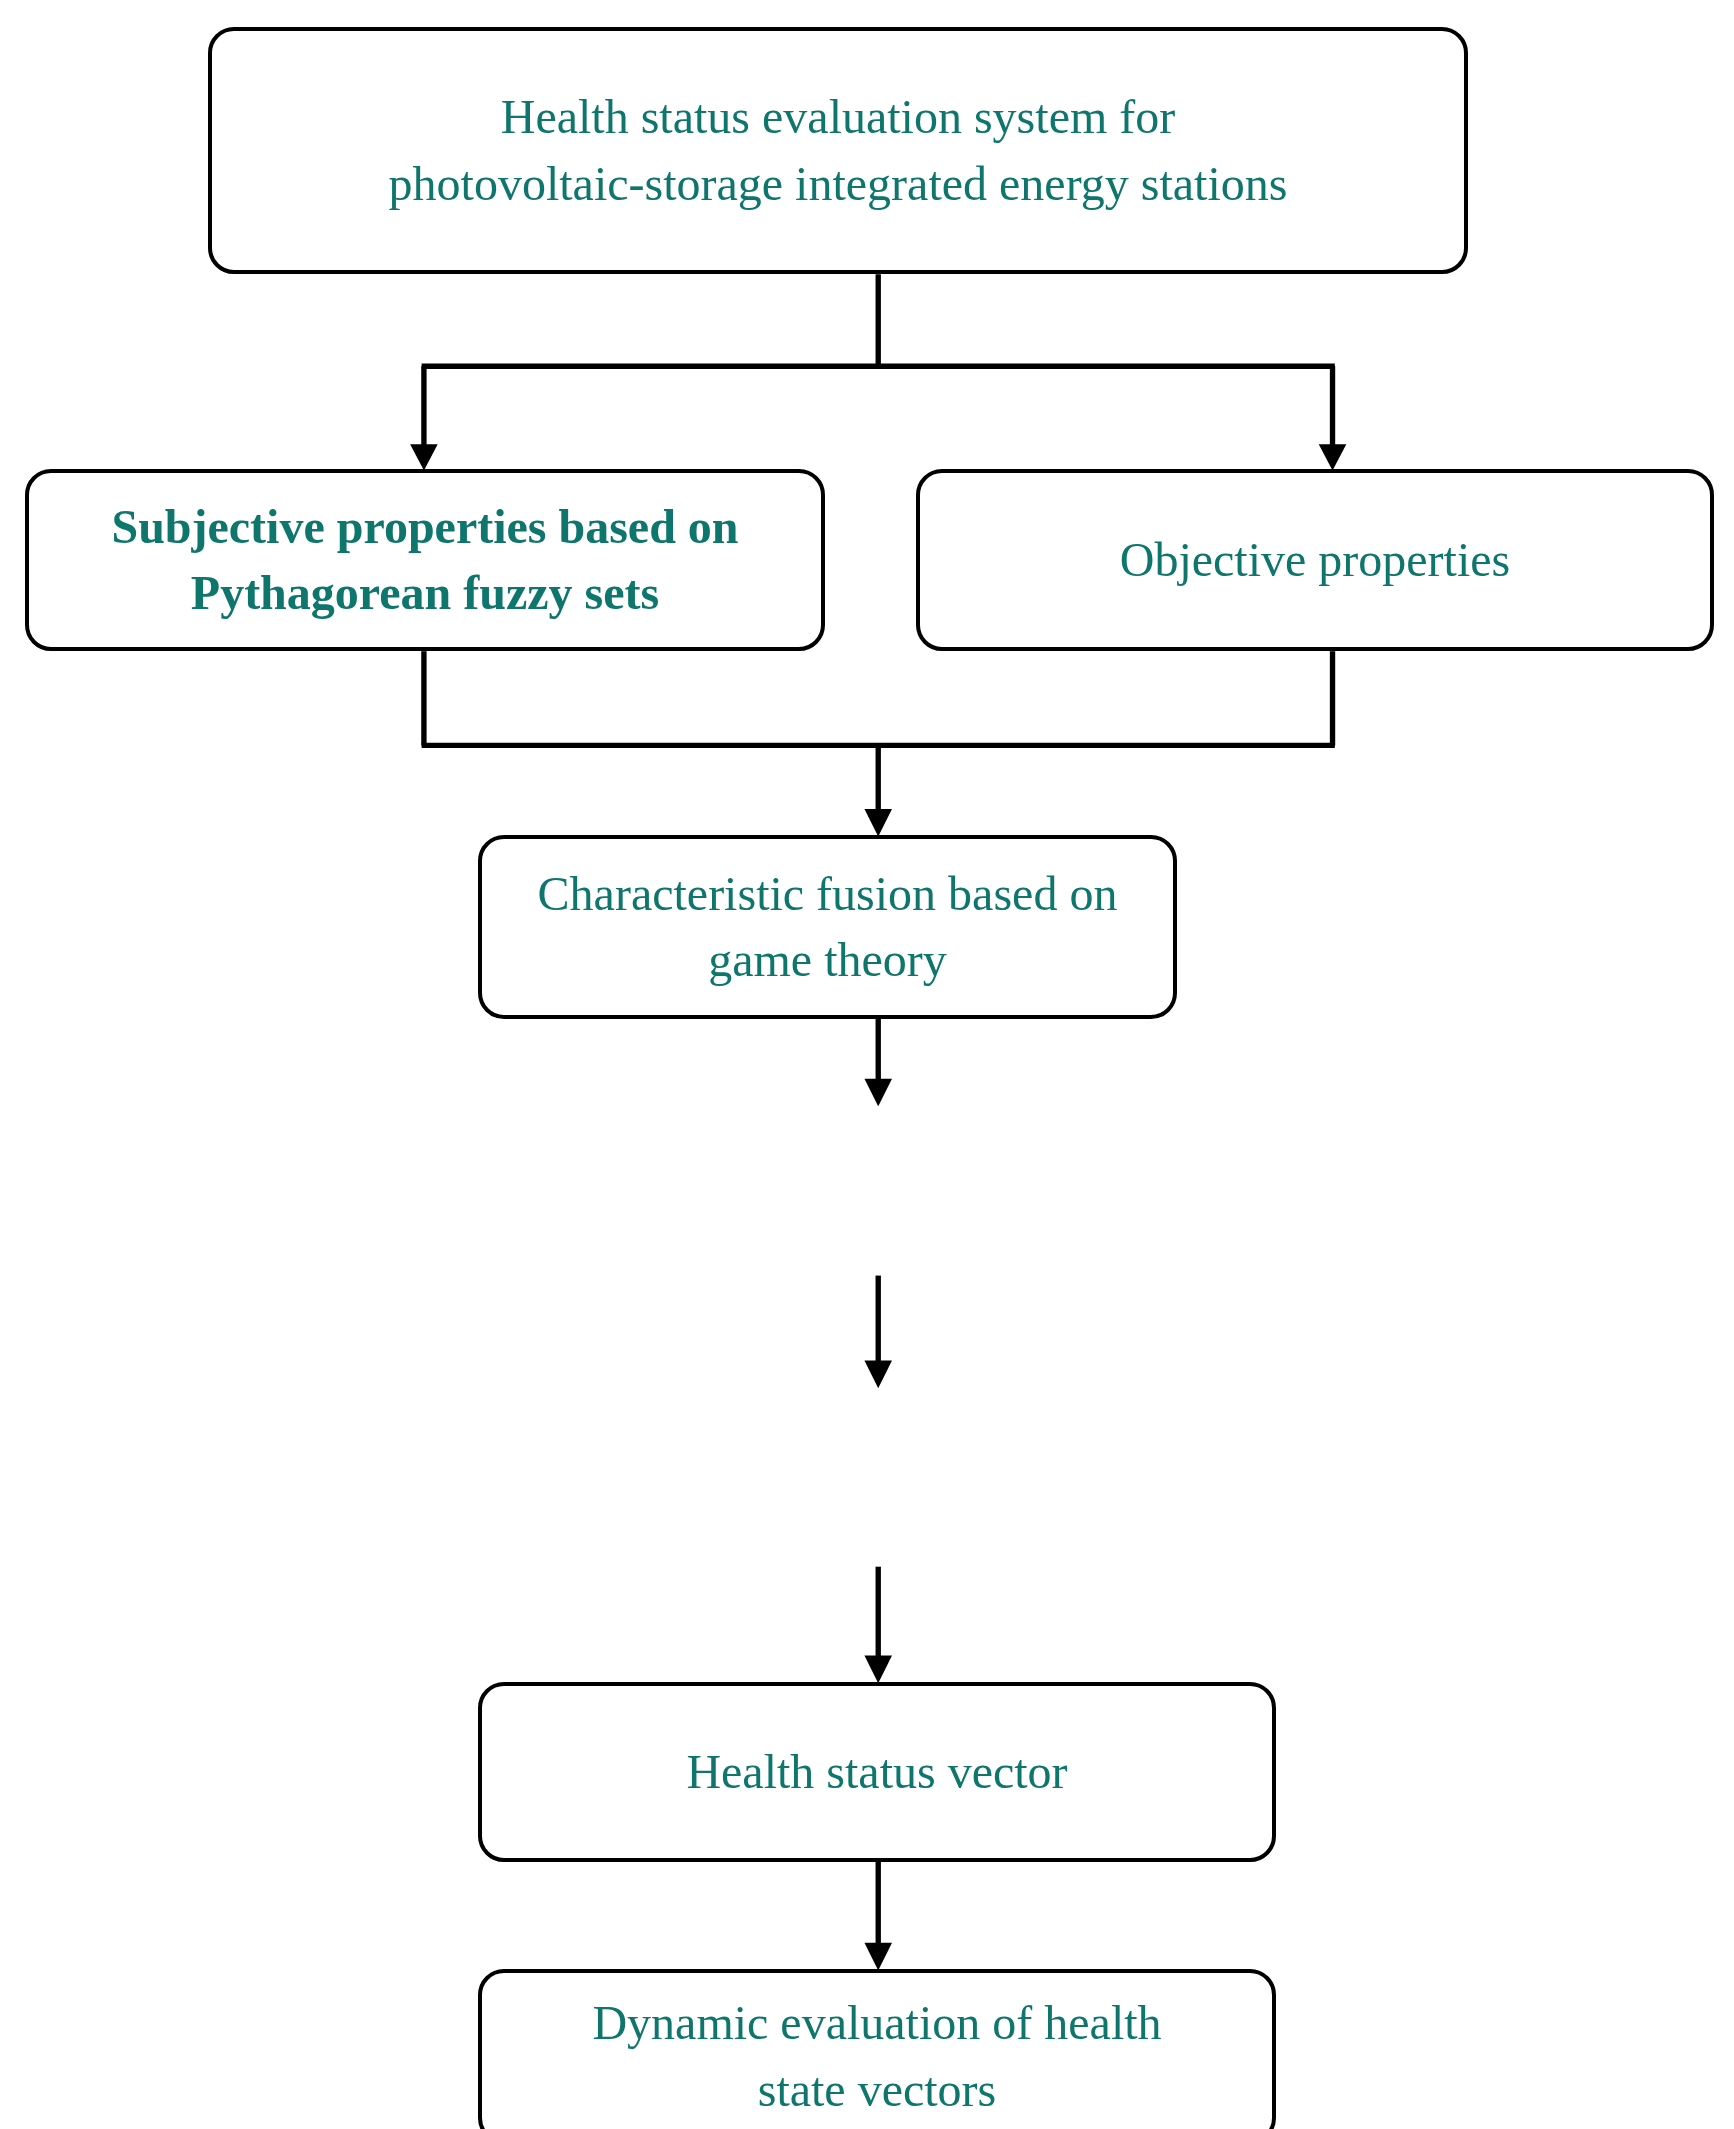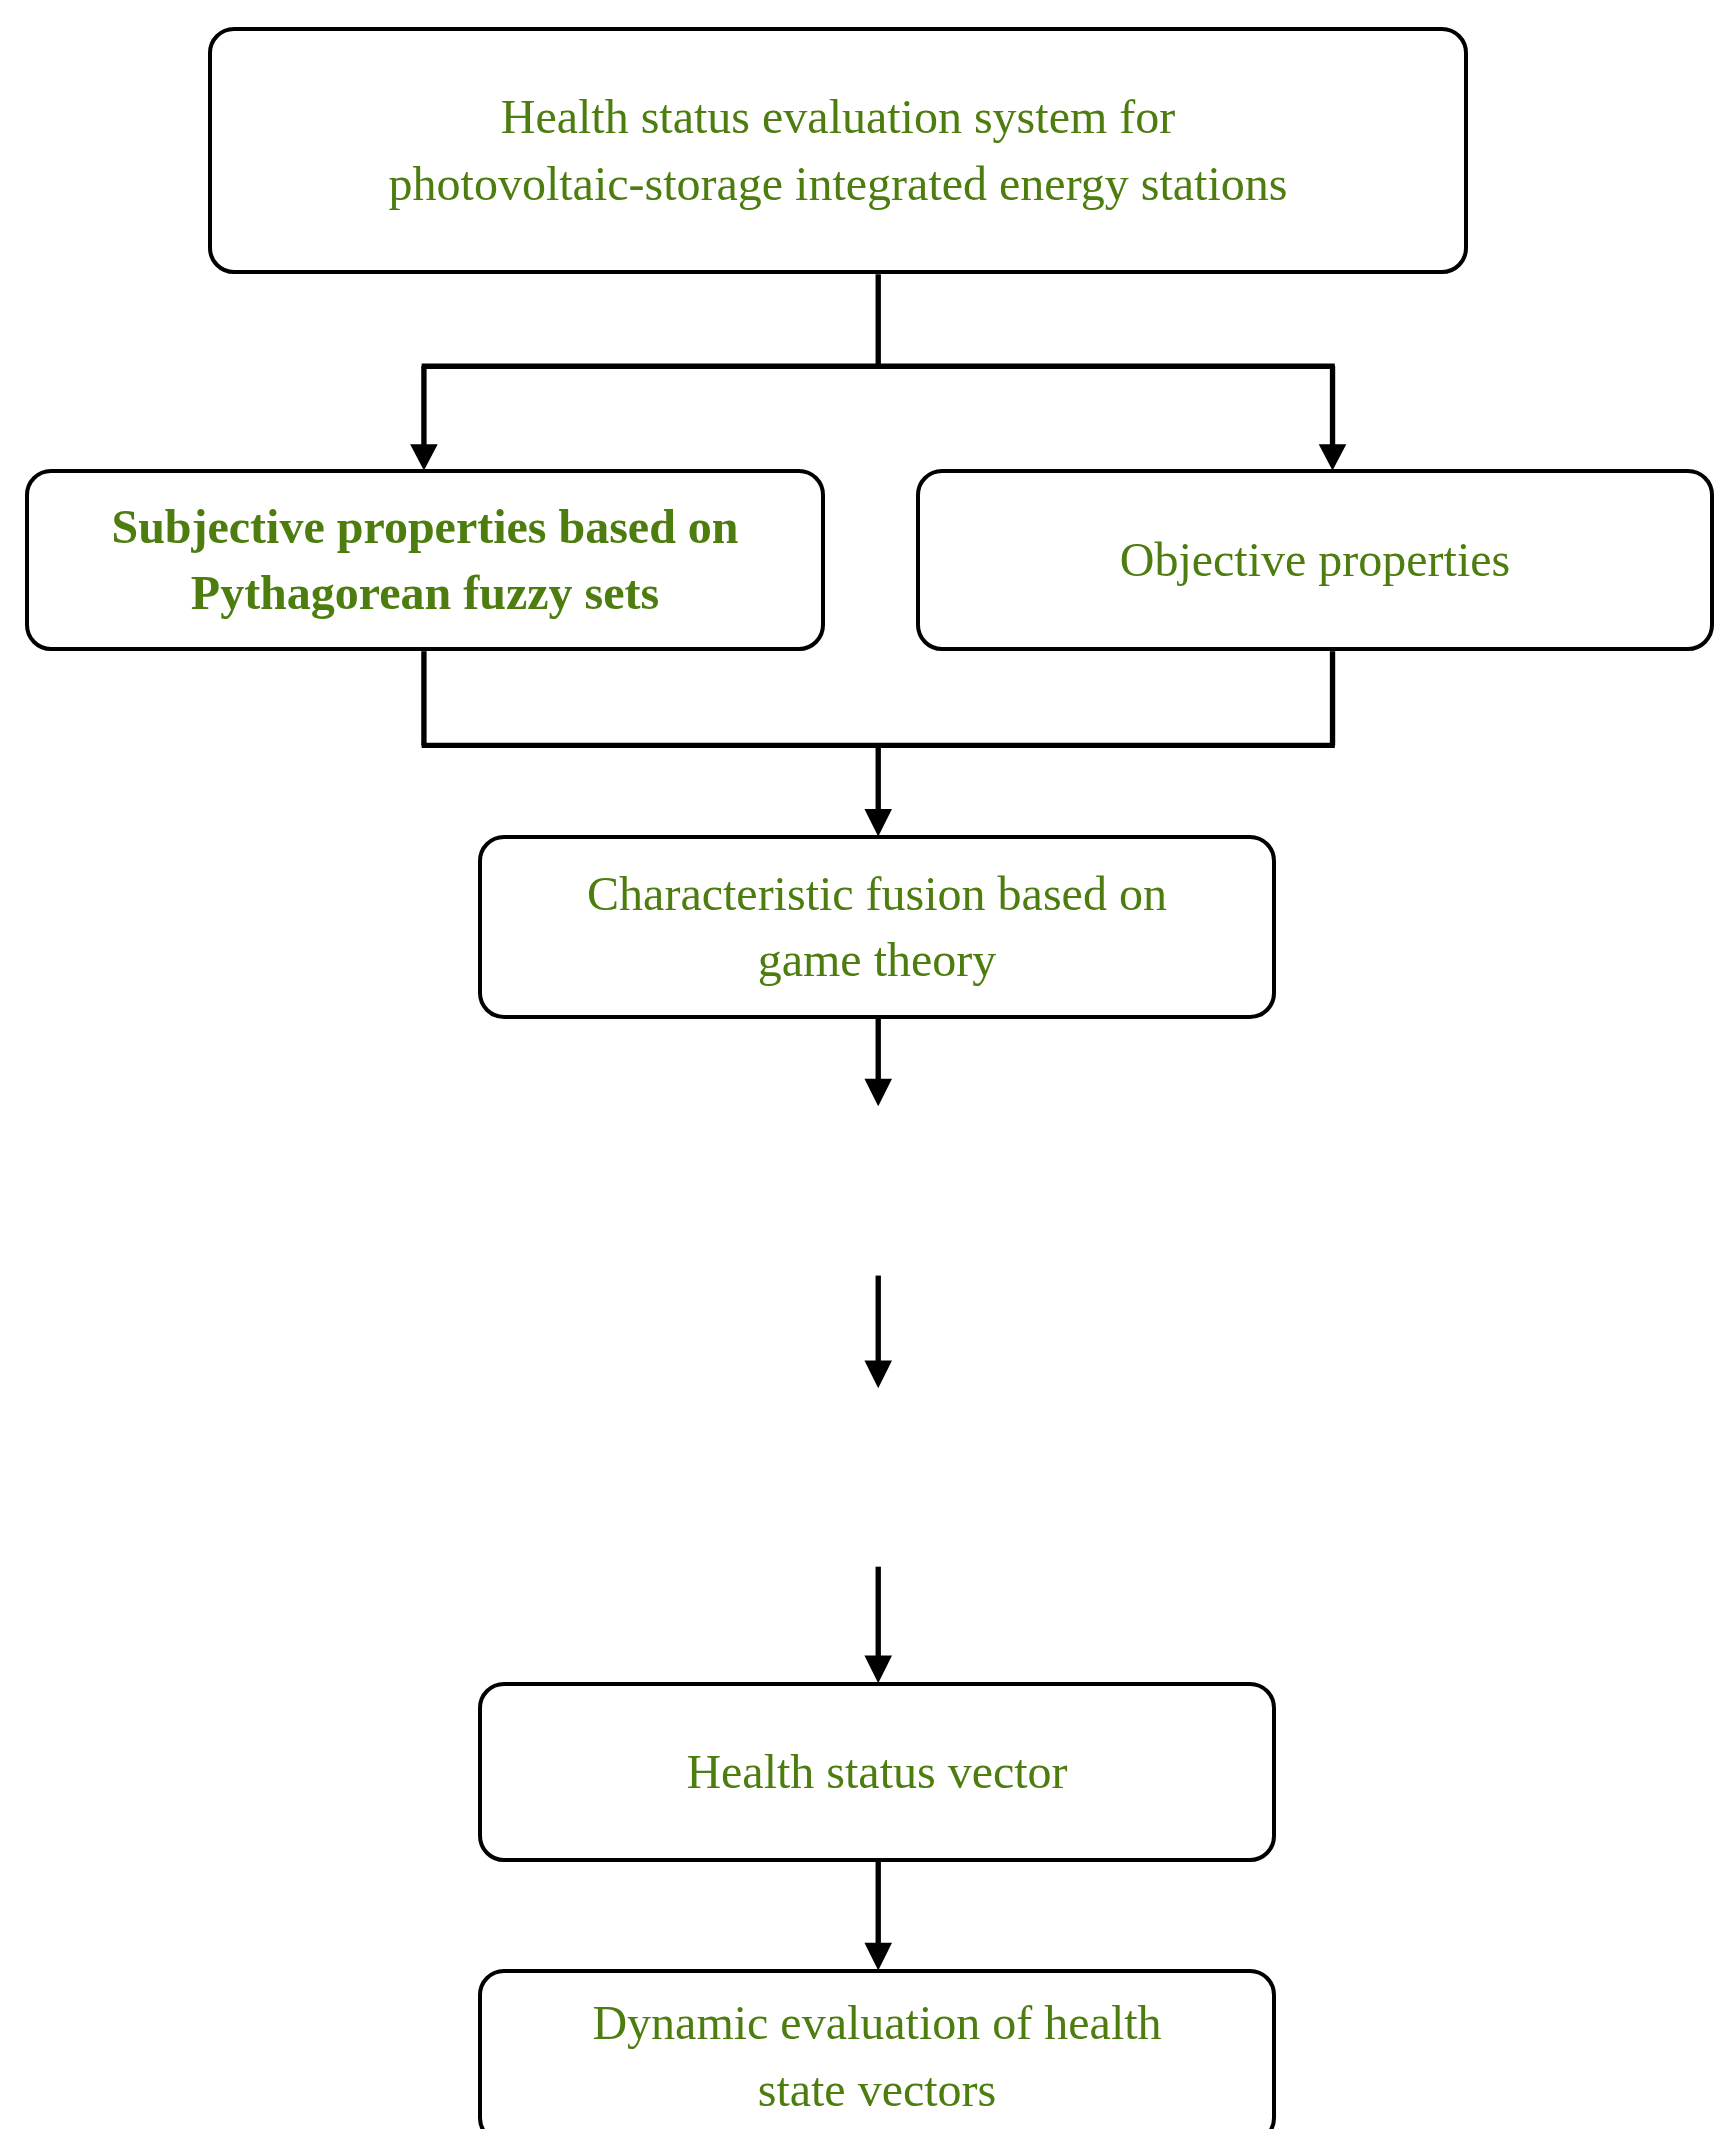--- a/index.html
+++ b/index.html
@@ -28,21 +28,21 @@
     color: #000000;
     z-index: 5;
   }
   .node-label {
     display: block;
     width: 100%;
     padding: 0 17px;
     line-height: 1.38;
     font-size: 48px;
     white-space: pre-line;
-    color: #4d7c0f;
+    color: #0f766e;
   }
   svg.edges {
     position: absolute;
     left: 0;
     top: 0;
     width: 1735px;
     height: 2129px;
     z-index: 1;
     overflow: visible;
   }
@@ -109,21 +109,21 @@
 
   <div class="node" style="left:25px; top:469px; width:800px; height:182px;font-weight:bold;">
     <span class="node-label">Subjective properties based on
 Pythagorean fuzzy sets</span>
   </div>
 
   <div class="node" style="left:916px; top:469px; width:798px; height:182px;">
     <span class="node-label">Objective properties</span>
   </div>
 
-  <div class="node" style="left:478px; top:835px; width:798px; height:184px;">
+  <div class="node" style="left:478px; top:835px; width:699px; height:184px;">
     <span class="node-label">Characteristic fusion based on
 game theory</span>
   </div>
 
 
 
   <div class="node" style="left:478px; top:1682px; width:798px; height:180px;">
     <span class="node-label">Health status vector</span>
   </div>
 

